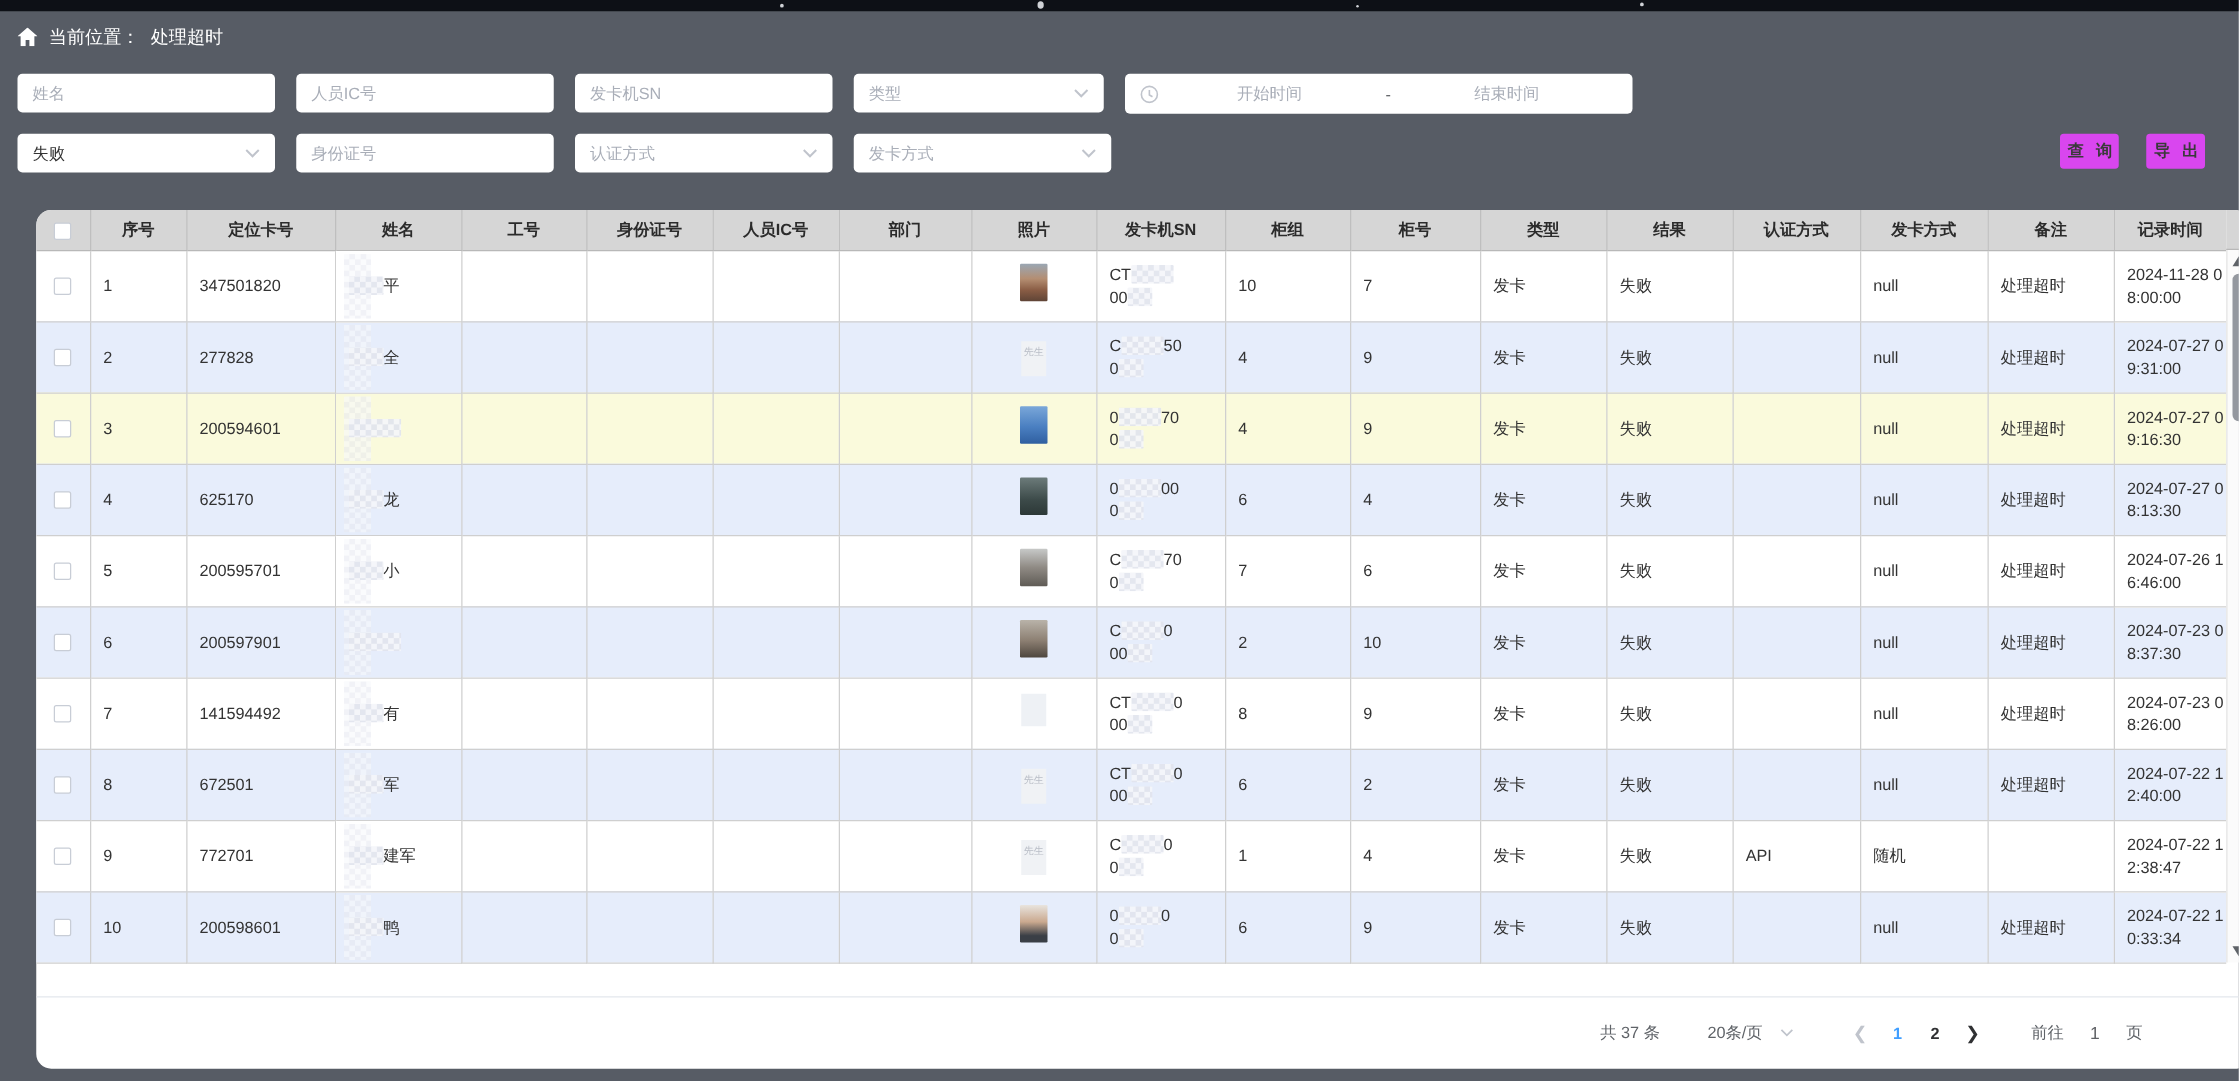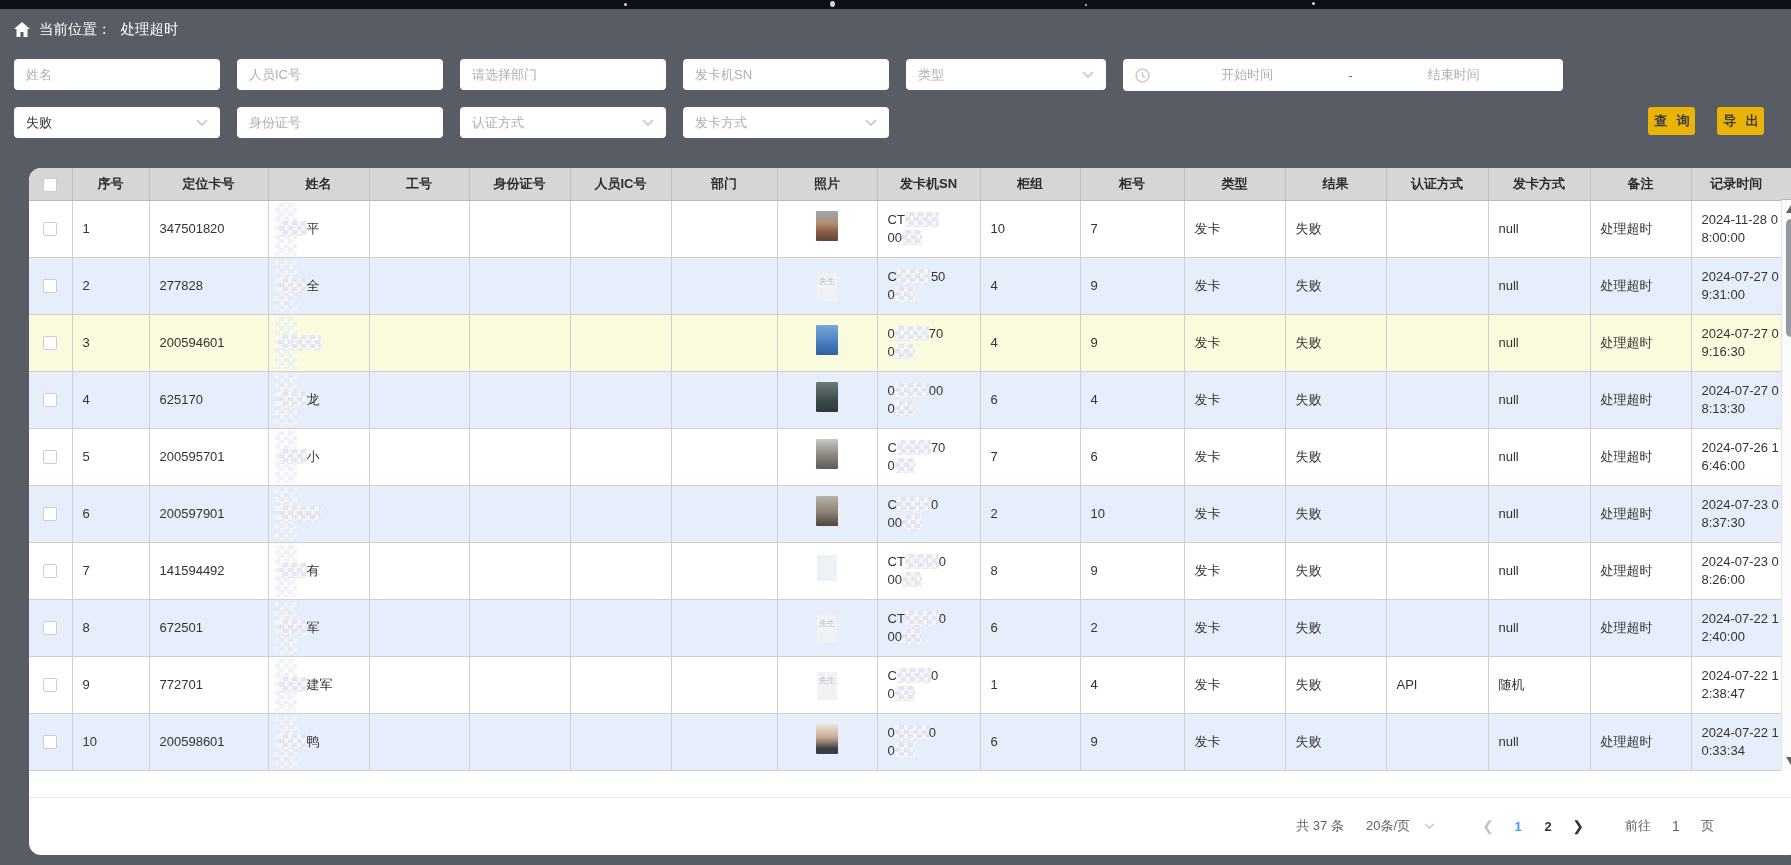--- a/index.html
+++ b/index.html
@@ -24,25 +24,25 @@
   .filters2 { top:107px; }
   .f-box { height:31px; background:#ffffff; border-radius:4px; display:flex; align-items:center; font-size:13px; color:#a9aeb8; padding:0 12px; }
   .f-box input { border:none; outline:none; width:100%; height:100%; font-size:13px; color:#333; background:transparent; font-family:inherit; }
   .f-box input::placeholder { color:#a9aeb8; }
   .w206 { width:206px; }
   .w200 { width:200px; }
   .sel { justify-content:space-between; }
   .sel .sel-ph { color:#a9aeb8; }
   .sel .sel-value { color:#333; }
   .chev { flex:0 0 auto; }
-  .daterange { width:440px; padding:16px 12px; }
+  .daterange { width:406px; padding:16px 12px; }
   .daterange .dr-ph { flex:1; text-align:center; color:#a9aeb8; }
   .daterange .dr-sep { color:#606266; padding:0 4px; }
   .btns { position:absolute; left:1648px; top:107px; display:flex; gap:22px; }
-  .btn-y { width:47px; height:28px; background:#eab308; border:none; border-radius:3px; font-size:13px; color:#3a3a3a; font-family:inherit; letter-spacing:3px; padding-left:4px; cursor:pointer; font-weight:bold; }
+  .btn-y { width:47px; height:28px; background:#d946ef; border:none; border-radius:3px; font-size:13px; color:#3a3a3a; font-family:inherit; letter-spacing:3px; padding-left:4px; cursor:pointer; font-weight:bold; }
 
   
   .panel { position:absolute; left:29px; top:168px; width:1771px; height:687px; background:#ffffff; border-radius:12px; overflow:hidden; }
 
   table { border-collapse:collapse; table-layout:fixed; width:1752px; }
   thead th { height:32px; background:#d6d6d6; font-size:13px; font-weight:bold; color:#2b2b2b; text-align:center; border-right:1px solid #bfbfbf; border-bottom:1px solid #b8b8b8; padding:0; }
   thead th:last-child { border-right:none; }
   .hdr-ext { position:absolute; left:1752px; top:0; width:19px; height:32px; background:#d6d6d6; border-bottom:1px solid #b8b8b8; }
   tbody td { height:57px; font-size:13px; color:#333; border-right:1px solid #cfcfcf; border-bottom:1px solid #cfcfcf; padding:0 4px 0 10px; vertical-align:middle; background:#fff; line-height:18px; }
   tbody td:last-child { border-right:none; overflow:hidden; }
@@ -78,21 +78,21 @@
   .vscroll { position:absolute; left:1752px; top:32px; width:19px; height:570px; background:#fbfbfb; border-left:1px solid #e4e4e4; }
   .vs-up, .vs-down { position:absolute; left:0; width:100%; height:14px; display:flex; align-items:center; justify-content:center; cursor:pointer; }
   .vs-up { top:2px; } .vs-down { bottom:2px; }
   .tri-up { width:0; height:0; border-left:5px solid transparent; border-right:5px solid transparent; border-bottom:8px solid #5f6368; }
   .tri-down { width:0; height:0; border-left:5px solid transparent; border-right:5px solid transparent; border-top:8px solid #5f6368; }
   .vs-thumb { position:absolute; left:4px; top:19px; width:10px; height:118px; border-radius:5px; background:#94989f; cursor:pointer; }
 
   
   .pg-divider { position:absolute; left:0; top:629px; width:100%; height:1px; background:#e4e7ed; }
   .pagination { position:absolute; right:86px; top:630px; height:56px; display:flex; align-items:center; font-size:13px; color:#5f6368; }
-  .pg-total { margin-right:22px;text-align:center; }
+  .pg-total { margin-right:38px;text-align:center; }
   .pg-size { display:flex; align-items:center; gap:14px; margin-right:38px; cursor:pointer; }
   .pg-arrow { width:30px; text-align:center; font-size:14px; cursor:pointer; color:#303133; }
   .pg-arrow.disabled { color:#c0c4cc; cursor:default; }
   .pg-num { width:30px; text-align:center; font-weight:bold; color:#303133; cursor:pointer; }
   .pg-num.active { color:#409eff; }
   .pg-goto { margin-left:32px; display:flex; align-items:center; gap:14px; }
   .pg-goto .goto-val { width:22px; text-align:center; color:#606266; font-size:14px; }
 </style>
 </head>
 <body>
@@ -113,23 +113,20 @@
   <span>当前位置：</span>
   <span>处理超时</span>
 </div>
 
 <div class="filters filters1">
   <div class="f-box w206">
       <input placeholder="姓名" style="">
     </div>
   <div class="f-box w206">
       <input placeholder="人员IC号" style="">
-    </div>
-  <div class="f-box w206">
-      <input placeholder="请选择部门" style="">
     </div>
   <div class="f-box w206">
       <input placeholder="发卡机SN" style="">
     </div>
   <div class="f-box w200 sel">
     <span class="sel-ph">类型</span>
     <svg class="chev" width="12" height="8" viewBox="0 0 12 8">
         <polyline points="1,1 6,6 11,1" fill="none" stroke="#c0c4cc" stroke-width="1.6"></polyline>
       </svg>
   </div>

